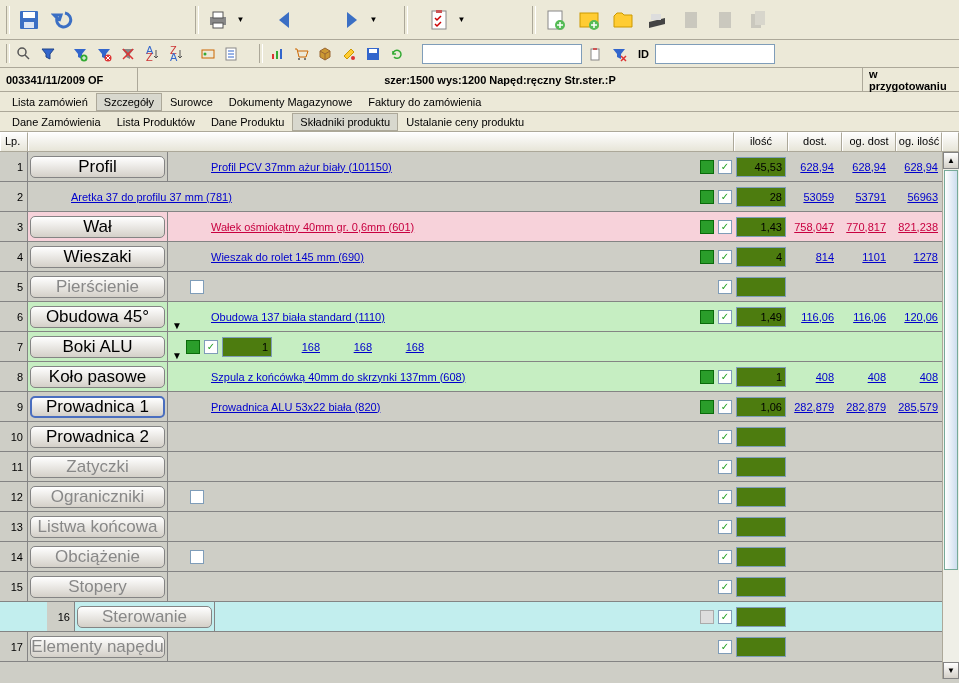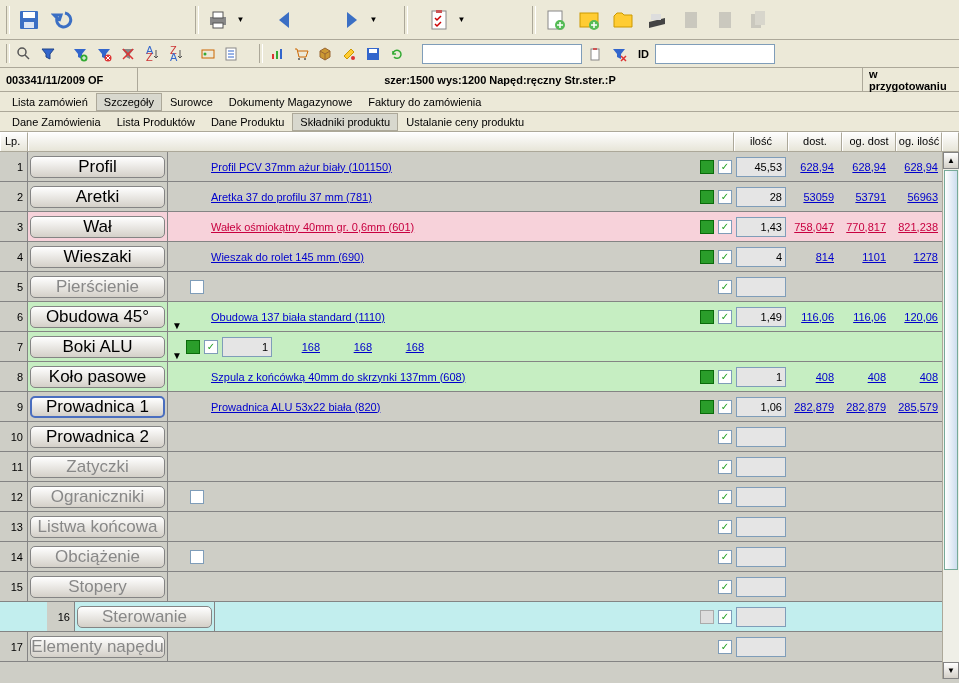--- a/index.html
+++ b/index.html
@@ -27,21 +27,21 @@
 .row .lp{width:28px;height:100%;border-right:1px solid #848484;display:flex;align-items:center;justify-content:flex-end;padding-right:4px;background:#cecec6;}
 .row .btn-cell{width:140px;height:100%;border-right:1px solid #848484;display:flex;align-items:center;justify-content:center;padding:2px;}
 .row .comp-btn{width:100%;height:22px;background:linear-gradient(#fff,#d4d0c8);border:1px solid #848484;border-radius:5px;display:flex;align-items:center;justify-content:center;color:#000;font-size:17px;}
 .row .comp-btn.dim{color:#888;}
 .row .comp-btn.sel{border:2px solid #4a6ebf;}
 .row .dd{width:18px;height:100%;display:flex;align-items:flex-end;justify-content:center;font-size:10px;}
 .row .link-cell{flex:1;padding:2px 6px;display:flex;align-items:center;}
 .row .link{color:#0000cc;text-decoration:underline;cursor:pointer;padding-left:19px;}
 .row.pink .link{color:#c80040;text-decoration:underline;}
 .row .cb{width:14px;height:14px;border:1px solid #7f9db9;background:#fff;display:inline-flex;align-items:center;justify-content:center;font-size:10px;color:#21a121;margin:0 4px;}
-.row .num-in{width:50px;height:20px;border:1px solid #7f9db9;background:#e5e5e5;text-align:right;padding:0 3px;font-size:11px;}
+.row .num-in{width:50px;height:20px;border:1px solid #7f9db9;background:#4d7c0f;text-align:right;padding:0 3px;font-size:11px;}
 .row .val{width:52px;text-align:right;color:#0000cc;text-decoration:underline;padding-right:4px;}
 .row.pink{background:#f7d2da;}
 .row.green{background:#c6eec2;}
 .row.cyan{background:#c2eeee;padding-left:47px;}
 .row .val.red{color:#c80040;}
 .flex-grow{flex:1;}
 .green-ico{width:14px;height:14px;background:#2a9d2a;border:1px solid #0a6b0a;display:inline-block;}
 </style>
 </head>
 <body>
@@ -303,23 +303,20 @@
       <span class="green-ico"></span>
       <div class="cb">✓</div>
       <input class="num-in" value="45,53" style="">
       <div class="val">628,94</div>
       <div class="val">628,94</div>
       <div class="val">628,94</div>
       <div style="width: 17px;"></div>
     </div>
     <div class="row ">
       <div class="lp">2</div>
-      <div class="btn-cell">
-        <div class="comp-btn">Aretki</div>
-      </div>
       <div class="dd"></div>
       <div class="link-cell">
         <span class="link">Aretka 37 do profilu 37 mm (781)</span>
       </div>
       <span class="green-ico"></span>
       <div class="cb">✓</div>
       <input class="num-in" value="28" style="">
       <div class="val">53059</div>
       <div class="val">53791</div>
       <div class="val">56963</div>

